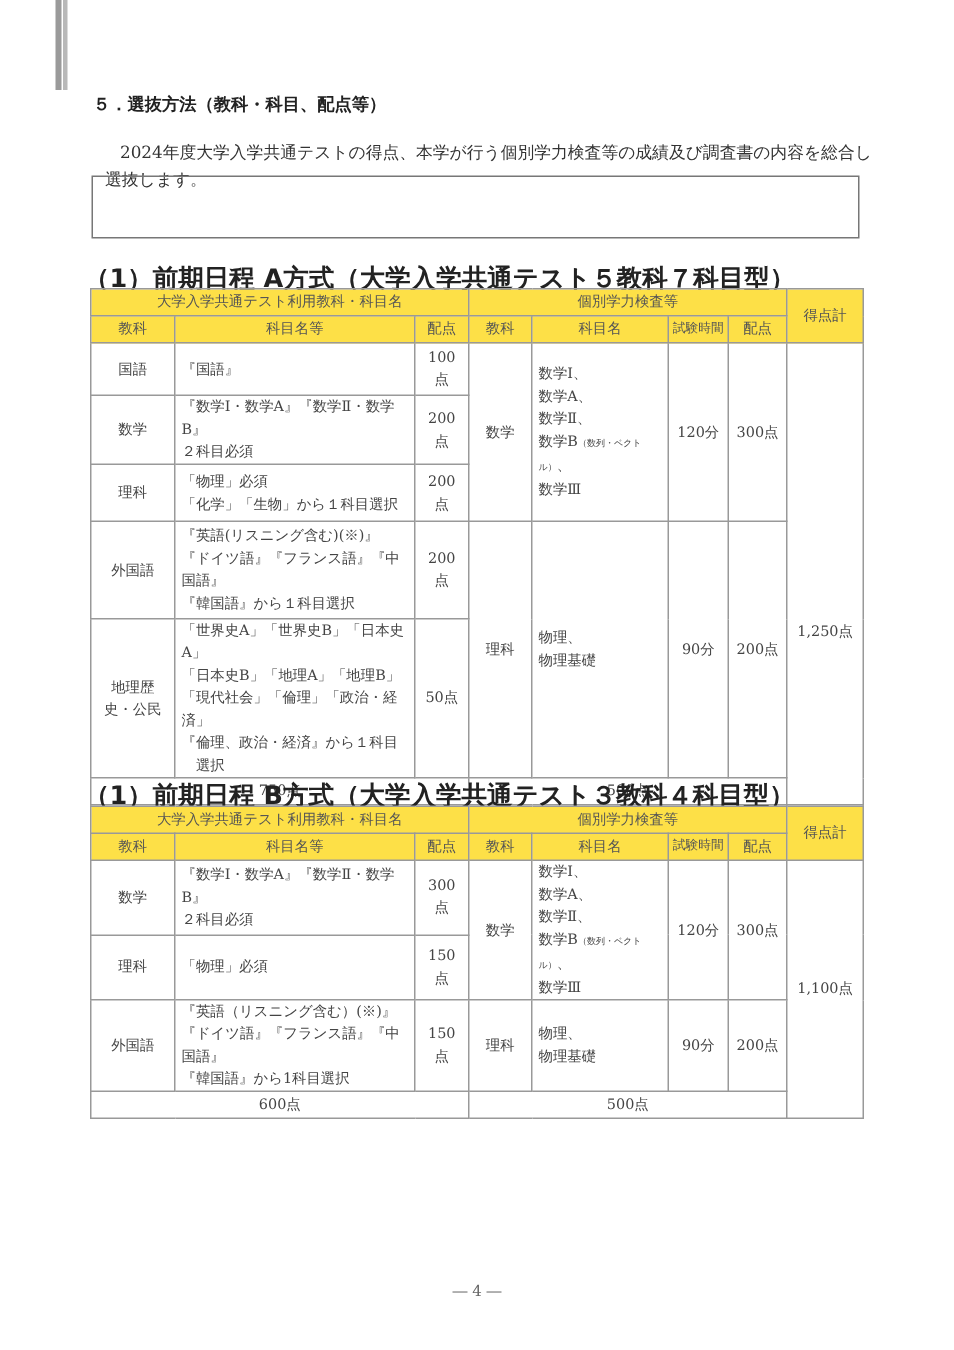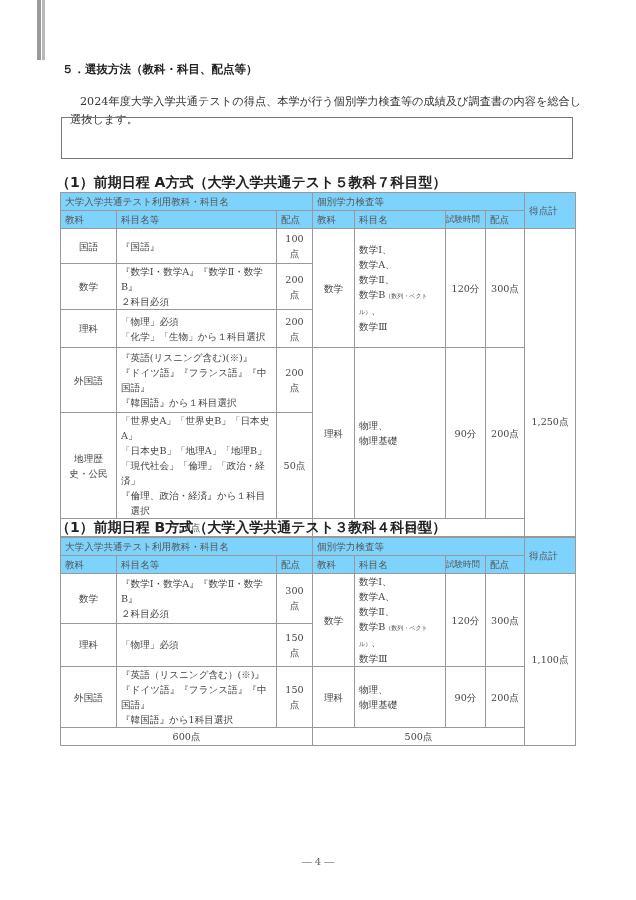--- a/index.html
+++ b/index.html
@@ -10,26 +10,26 @@
   .sidebar-bar.b1 { left: 37px; }
   .sidebar-bar.b2 { left: 42px; width: 3px; background: #b8b8b8; }
   .sec-title { left: 62px; top: 62px; font-family: "DejaVu Sans", "Liberation Sans", sans-serif;
                font-weight: bold; font-size: 11.5px; color: #222; }
   .intro { left: 70px; top: 79px; width: 520px; font-size: 11.2px; line-height: 18px; color: #333; text-indent: 10px; margin-top: 14px; }
   .notice { left: 61px; top: 117px; width: 512px; height: 42px; border: 1px solid #777;
             font-size: 10.8px; line-height: 17px; padding: 3px 0 0 0; box-sizing: border-box; }
   .notice .l1 { margin-left: 28px; }
   .notice .l2 { margin-left: 38px; }
   .sub-title { font-family: "DejaVu Sans", "Liberation Sans", sans-serif; font-weight: bold;
-               font-size: 14px; color: #222; }
+               font-size: 17px; color: #222; }
   table.tbl { position: absolute; border-collapse: collapse; table-layout: fixed;
               font-size: 9.6px; color: #444; }
   table.tbl td { border: 1px solid #999; padding: 0 4px; vertical-align: middle; line-height: 15px; }
   table.tbl { border: 1.5px solid #666; }
-  td.hd { background: #7dd3fc; color: #555; }
+  td.hd { background: #fde047; text-align: center; color: #555; }
   td.c { text-align: center; }
   td.r { text-align: center; }
   td.l { text-align: left; }
   td.top { vertical-align: top; padding-top: 14px; }
   .small { font-size: 6px; }
   .page-num { left: 0; width: 636px; top: 856px; text-align: center; font-size: 10px; color: #666; }
 </style>
 </head>
 <body>
 

